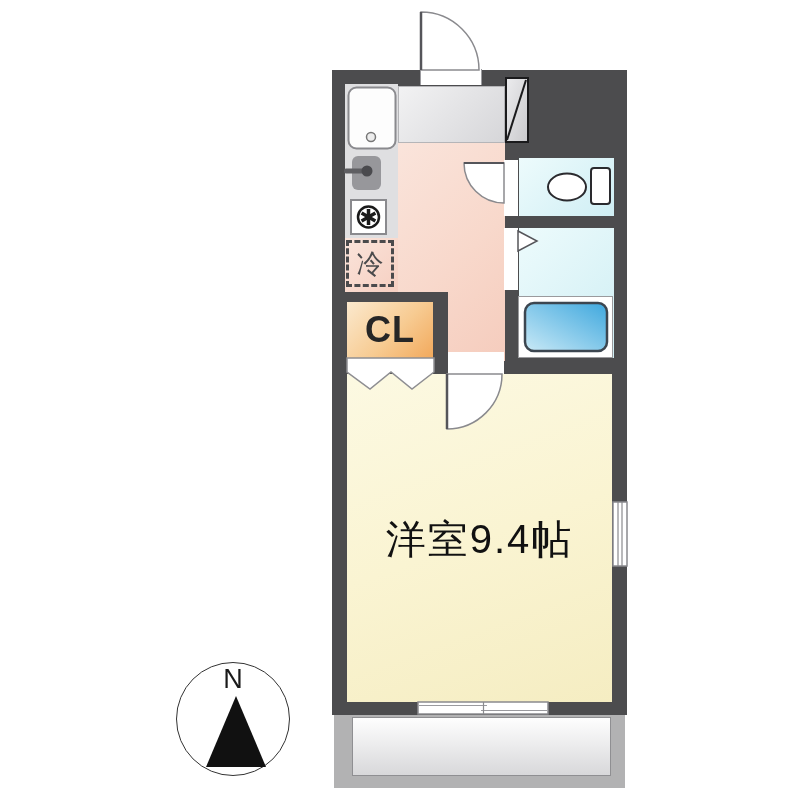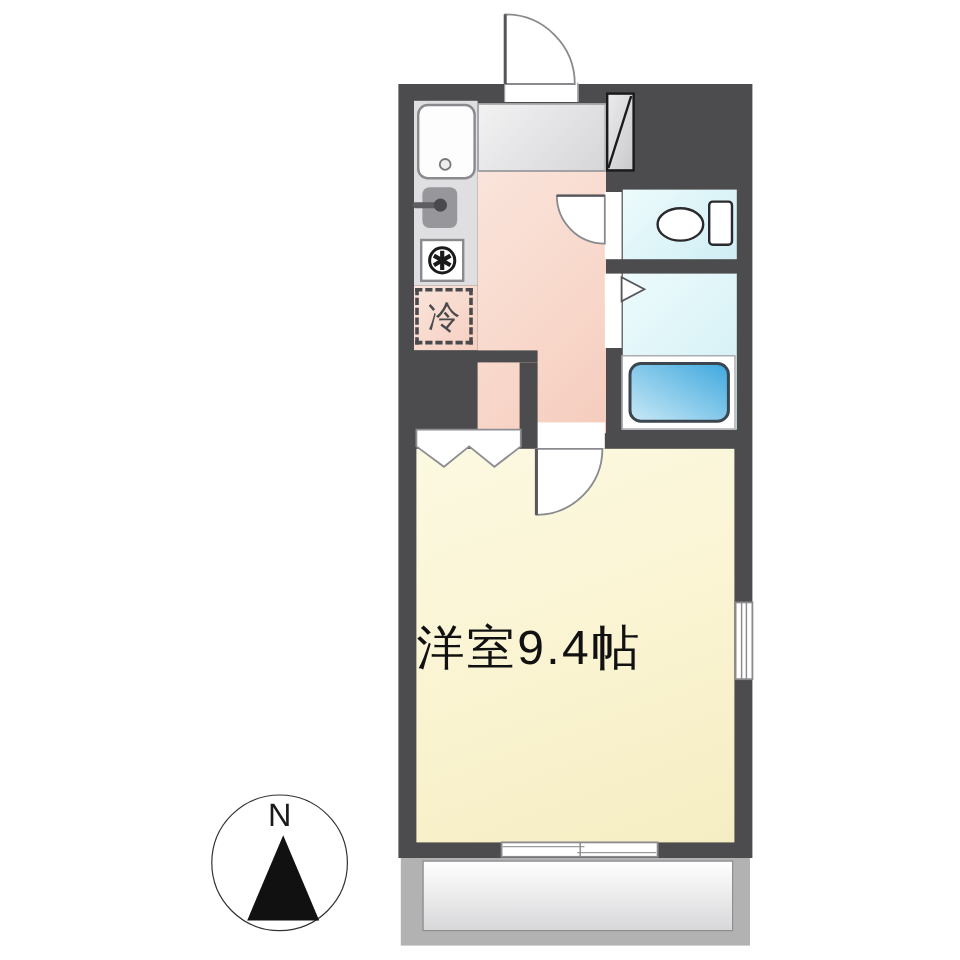--- a/index.html
+++ b/index.html
@@ -24,21 +24,21 @@
   .wall-patch2{left:433px;top:302px;width:15px;height:72px;}
   .closet{left:347px;top:302px;width:86px;height:56px;
           background:linear-gradient(135deg,#FBE9CE 0%,#F7CB92 55%,#F2A95C 100%);
           display:flex;align-items:center;justify-content:center;}
   .closet-label{font-size:36px;font-weight:700;color:#262626;letter-spacing:1px;}
   .fridge{left:346px;top:240px;width:48px;height:47px;border:3px dashed #4a4a4c;box-sizing:border-box;
           display:flex;align-items:center;justify-content:center;}
   .fridge-label{font-size:27px;color:#4a4a4c;}
   .main-room{left:347px;top:374px;width:265px;height:328px;
              background:linear-gradient(160deg,#FCF9E2 0%,#FAF4D2 50%,#F5EDC2 100%);}
-  .main-room-label{left:347px;top:512px;width:265px;text-align:left;
+  .main-room-label{left:347px;top:512px;width:265px;text-align:center;
                    font-size:40px;color:#111111;letter-spacing:2px;white-space:nowrap;}
   .toilet-room{left:519px;top:158px;width:95px;height:58px;
                background:linear-gradient(135deg,#EDFBFC,#CFEEF4);}
   .bathroom{left:519px;top:228px;width:95px;height:130px;
             background:linear-gradient(135deg,#EDFBFC,#CFEEF4);}
   .tub-platform{left:518px;top:296px;width:95px;height:62px;background:#ffffff;border:1px solid #9A9A9D;box-sizing:border-box;}
   .balcony-outer{left:334px;top:715px;width:291px;height:73px;}
   .balcony-inner{left:352px;top:717px;width:259px;height:59px;
                  background:linear-gradient(180deg,#FEFEFE,#D8D8DA);border:1.5px solid #8F8F92;box-sizing:border-box;}
   .compass-circle{left:176px;top:662px;width:114px;height:114px;border:1.6px solid #333;border-radius:50%;box-sizing:border-box;}
@@ -60,20 +60,23 @@
   <div class="abs genkan"></div>
   <div class="abs gap gap-entrance"></div>
 
   <div class="abs gap gap-toilet-door"></div>
   <div class="abs gap gap-bath-door"></div>
   <div class="abs gap gap-main-door"></div>
 
   <div class="abs wall-patch1" style="background: rgb(76, 76, 78);"></div>
   <div class="abs wall-patch2" style="background: rgb(76, 76, 78);"></div>
 
+  <div class="abs closet">
+    <span class="closet-label">CL</span>
+  </div>
 
   <div class="abs fridge">
     <span class="fridge-label">冷</span>
   </div>
 
   <div class="abs main-room"></div>
 
   <div class="abs toilet-room"></div>
   <div class="abs bathroom"></div>
   <div class="abs tub-platform"></div>

